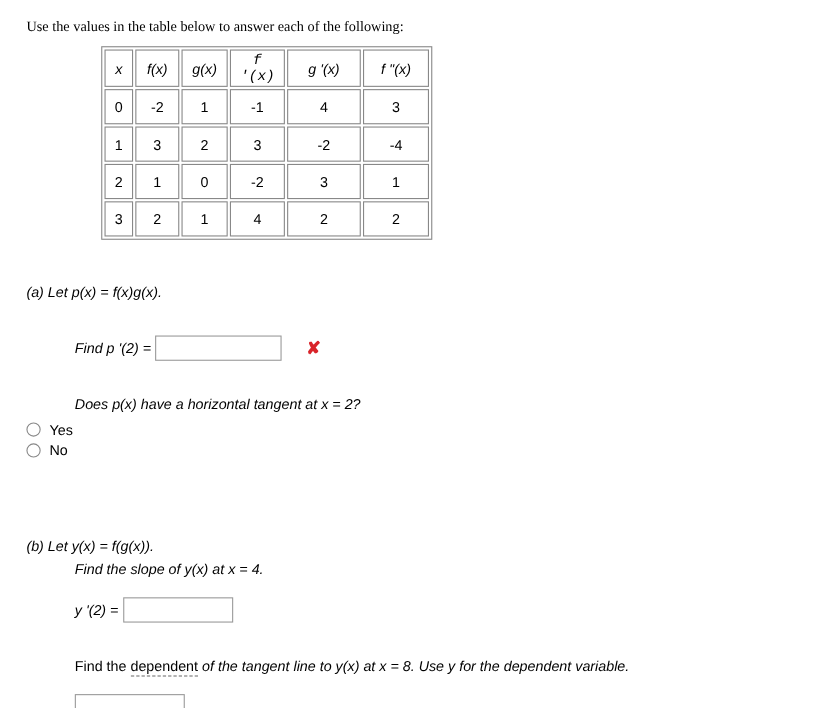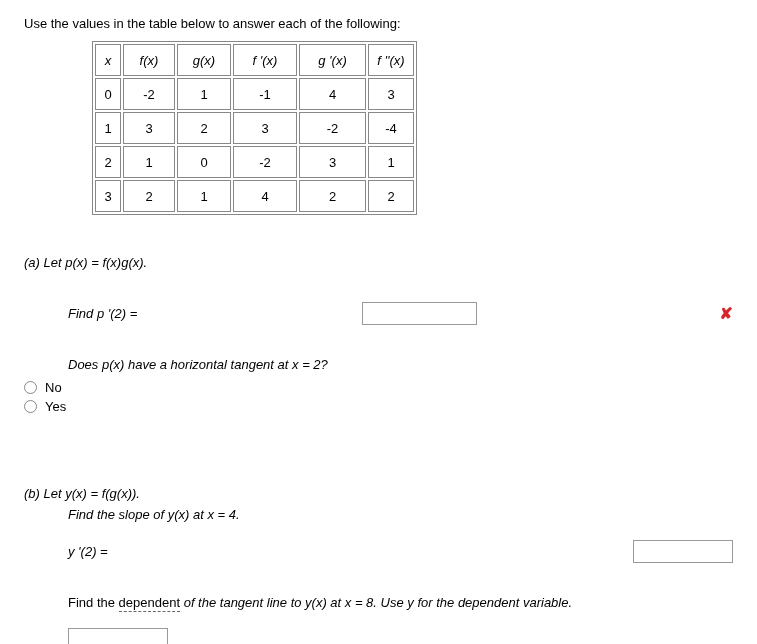--- a/index.html
+++ b/index.html
@@ -5,45 +5,45 @@
     * { box-sizing: border-box; }
     body {
       font-family: Verdana, Geneva, sans-serif;
       font-size: 13px;
       color: #000;
       background: #fff;
       margin: 0;
       padding: 16px 24px;
       width: 757px;
     }
-    .prompt { margin-bottom: 10px; }
+    .prompt { margin-bottom: 10px; font-family: Liberation Serif, serif; }
     .table-wrap { margin: 0 0 24px 68px; }
     table.data {
       border-collapse: separate;
       border-spacing: 2px;
       border: 1px solid #888;
     }
     table.data td, table.data th {
       border: 1px solid #888;
       text-align: center;
       height: 32px;
       vertical-align: middle;
       font-weight: normal;
       font-size: 13px;
     }
     .col-x { width: 26px; }
-    .col-fx { width: 52px; }
-    .col-gx { width: 54px; }
-    .col-fpx { width: 64px; }
+    .col-fx { width: 40px; }
+    .col-gx { width: 42px; }
+    .col-fpx { width: 50px; font-family: Liberation Mono, monospace; }
     .col-gpx { width: 67px; }
-    .col-fppx { width: 46px; }
+    .col-fppx { width: 60px; }
     .ital { font-style: italic; }
     .part { margin: 6px 0; }
     .part-label { margin-bottom: 6px; margin-top: 40px; }
-    .indent1 { margin-left: 44px; justify-content: space-between; }
+    .indent1 { margin-left: 44px; }
     .indent2 { margin-left: 72px; }
     .row { display: flex; align-items: center; gap: 4px; }
     .inputbox {
       border: 1px solid #999;
       height: 23px;
       width: 115px;
       background: #fff;
       display: inline-block;
       vertical-align: middle;
     }
@@ -132,25 +132,25 @@
   <div class="spacer"></div>
   <div class="indent1 row">
     <span class="ital">Find p '(2) =</span>
     <span class="inputbox"></span>
     <span class="x-mark">✘</span>
   </div>
   <div class="spacer"></div>
   <div class="indent1 subq"><span class="ital">Does p(x) have a horizontal tangent at x = 2?</span></div>
   <div class="indent2 radio-row">
     <span class="radio"></span>
-    <span>No</span>
+    <span>Yes</span>
   </div>
   <div class="indent2 radio-row">
     <span class="radio"></span>
-    <span>Yes</span>
+    <span>No</span>
   </div>
 </div>
 
 <div class="spacer"></div>
 
 <div class="part">
   <div class="part-label"><span class="ital">(b) Let y(x) = f(g(x)).</span></div>
   <div class="indent1 subq"><span class="ital">Find the slope of y(x) at x = 4.</span></div>
   <div style="height:10px"></div>
   <div class="indent1 row">

